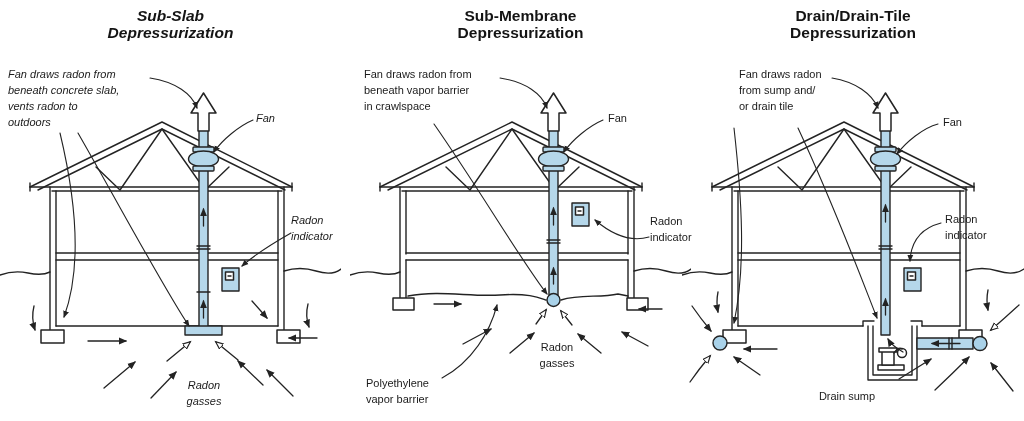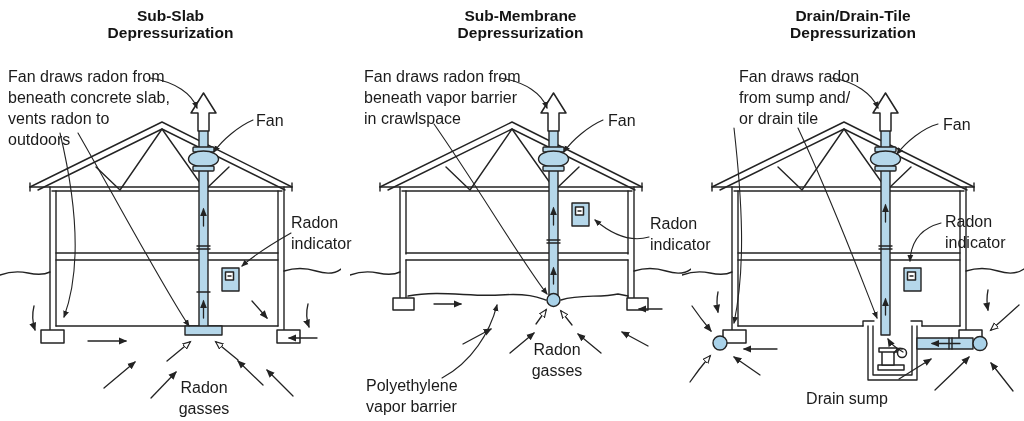--- a/index.html
+++ b/index.html
@@ -1,23 +1,23 @@
 <!DOCTYPE html>
 <html style="--pipe-fill: #b5d7ea; --accent-fill: #a9d2e9; --line: #232323;"><head>
 <meta charset="utf-8">
 <style>
   :root{ --pipe-fill:#b5d7ea; --accent-fill:#a9d2e9; --line:#232323; }
   html,body{margin:0;padding:0;background:#fff;}
   #fig{position:relative;width:1024px;height:421px;background:#fff;overflow:hidden;
        font-family:"Liberation Sans", sans-serif;color:#1b1b1b;}
   .panel{position:absolute;top:0;height:421px;width:341px;}
-  .panel.p1{left:0;} .panel.p2{left:350px;} .panel.p3{left:682px;width:342px;}
+  .panel.p1{left:0;font-style:italic;} .panel.p2{left:350px;} .panel.p3{left:682px;width:342px;}
   .title{position:absolute;top:7px;left:0;width:100%;text-align:center;
          font-weight:bold;font-size:15.5px;line-height:17px;color:#141414;white-space:pre-line;}
-  .lbl{position:absolute;font-size:16px;line-height:21px;white-space:pre-line;}
+  .lbl{position:absolute;font-size:11px;line-height:16px;white-space:pre-line;}
   .ctr{text-align:center;}
   svg{position:absolute;top:0;left:0;}
   .ln{fill:none;stroke:var(--line);stroke-width:1.4;stroke-linecap:round;stroke-linejoin:round;}
   .blue{fill:var(--pipe-fill);stroke:var(--line);stroke-width:1.4;stroke-linejoin:round;}
   .blue2{fill:var(--accent-fill);stroke:var(--line);stroke-width:1.4;}
   .wh{fill:#fff;stroke:var(--line);stroke-width:1.5;stroke-linejoin:round;}
   .arr{fill:none;stroke:var(--line);stroke-width:1.3;stroke-linecap:round;}
   .ldr{fill:none;stroke:var(--line);stroke-width:1.1;stroke-linecap:round;}
 </style>
 </head>

